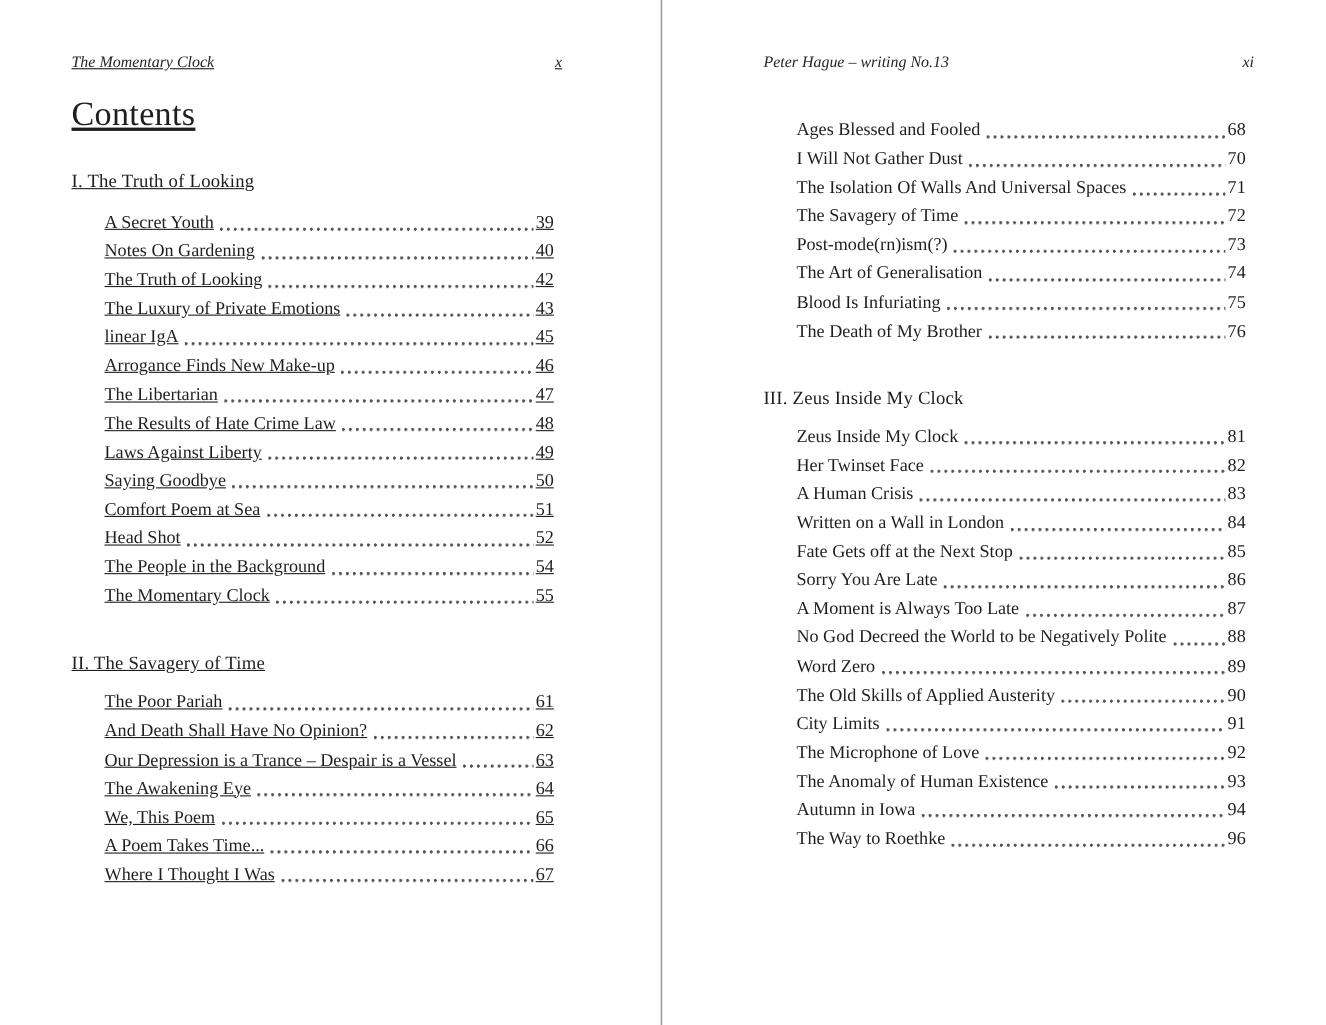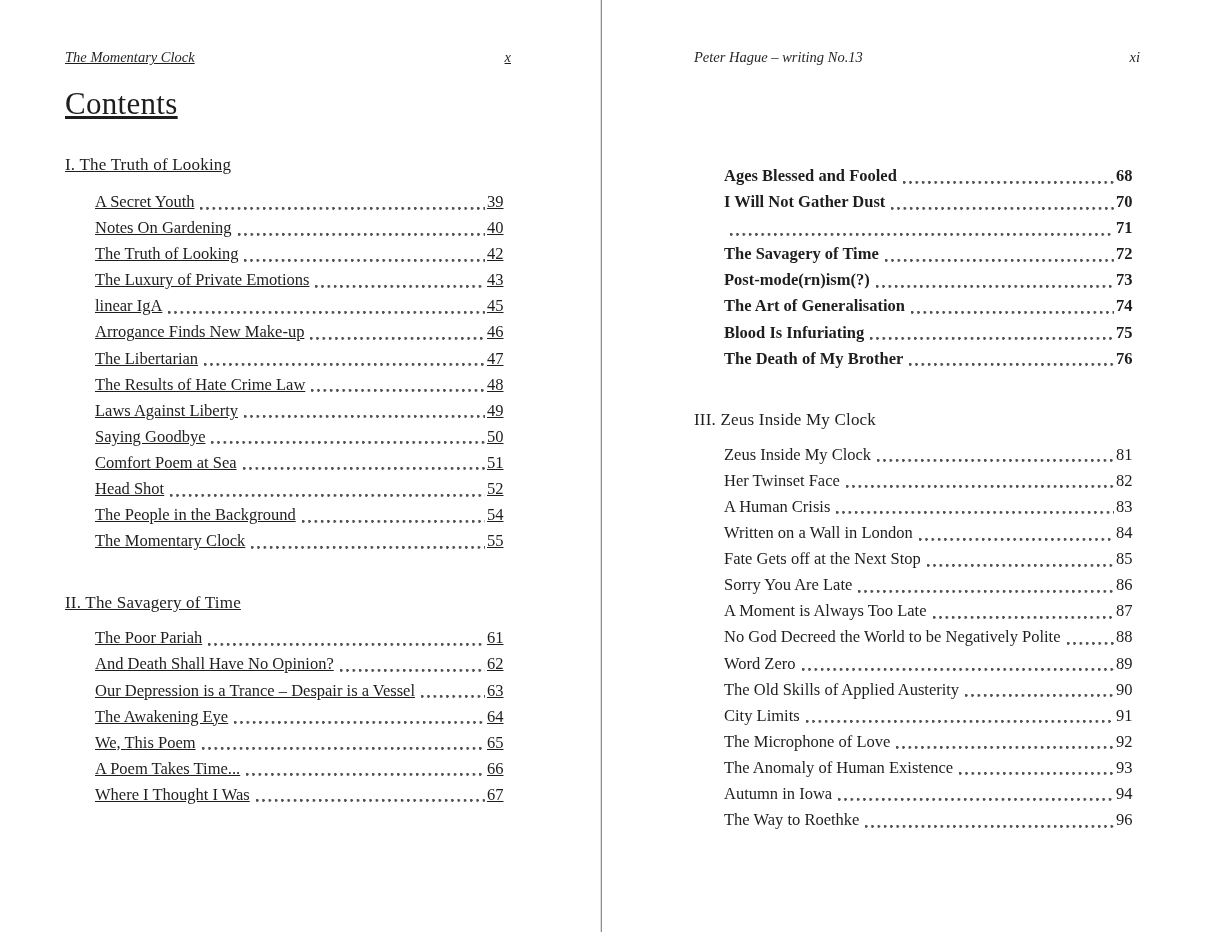--- a/index.html
+++ b/index.html
@@ -57,21 +57,21 @@
     margin: 0;
     letter-spacing: 0.2px;
   }
   .s1 { margin-top: 30px; }
   .s2 { margin-top: 36px; }
   .s3 { margin-top: 35px; }
 
   .toc-list { margin-top: 11px; }
   .s2-list  { margin-top: 9px; }
   .s3-list  { margin-top: 9px; }
-  .cont-list { margin-top: 97px; font-weight: bold; }
+  .cont-list { margin-top: 39px; }
 
   .toc-row {
     display: flex;
     height: 26.1px;
     line-height: 26.1px;
     font-size: 16.5px;
     padding-left: 30px;
   }
   .toc-title {
     white-space: nowrap;
@@ -230,20 +230,21 @@
         <span class="toc-title">Ages Blessed and Fooled</span>
         <span class="leader"></span>
         <span class="toc-page">68</span>
       </div>
       <div class="toc-row">
         <span class="toc-title">I Will Not Gather Dust</span>
         <span class="leader"></span>
         <span class="toc-page">70</span>
       </div>
       <div class="toc-row">
+        <span class="toc-title">The Isolation Of Walls And Universal Spaces</span>
         <span class="leader"></span>
         <span class="toc-page">71</span>
       </div>
       <div class="toc-row">
         <span class="toc-title">The Savagery of Time</span>
         <span class="leader"></span>
         <span class="toc-page">72</span>
       </div>
       <div class="toc-row">
         <span class="toc-title">Post-mode(rn)ism(?)</span>

